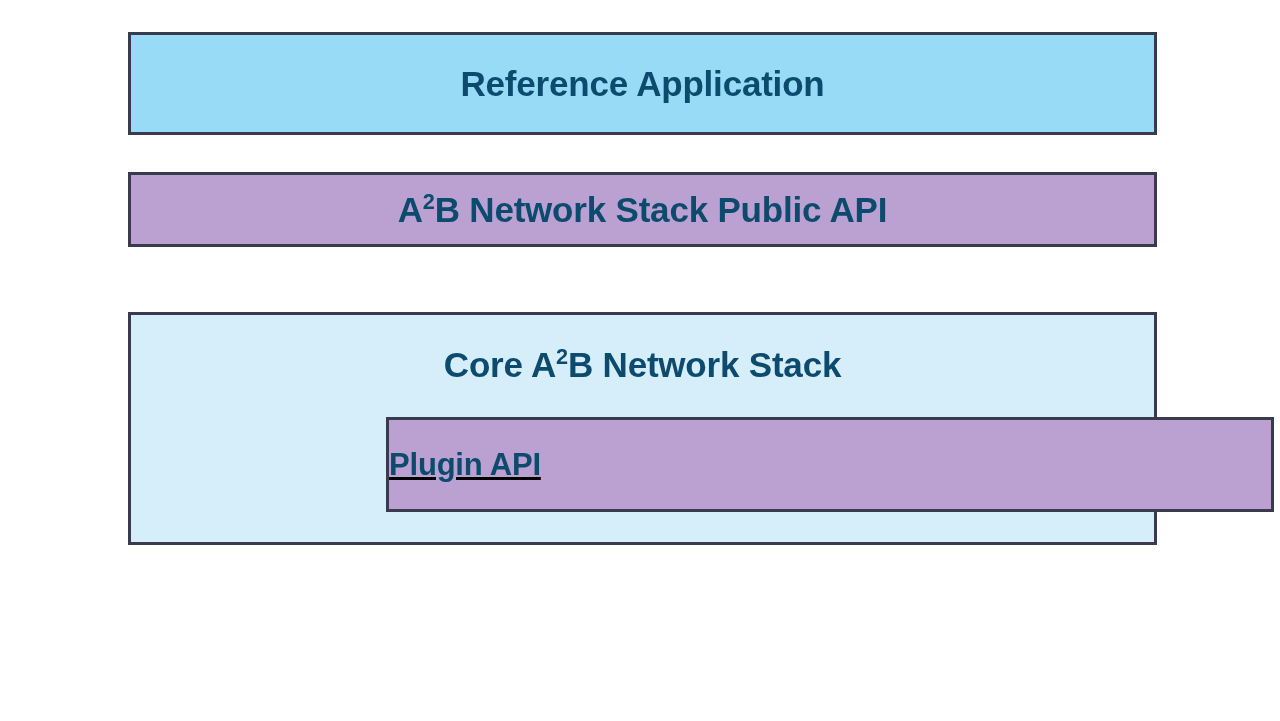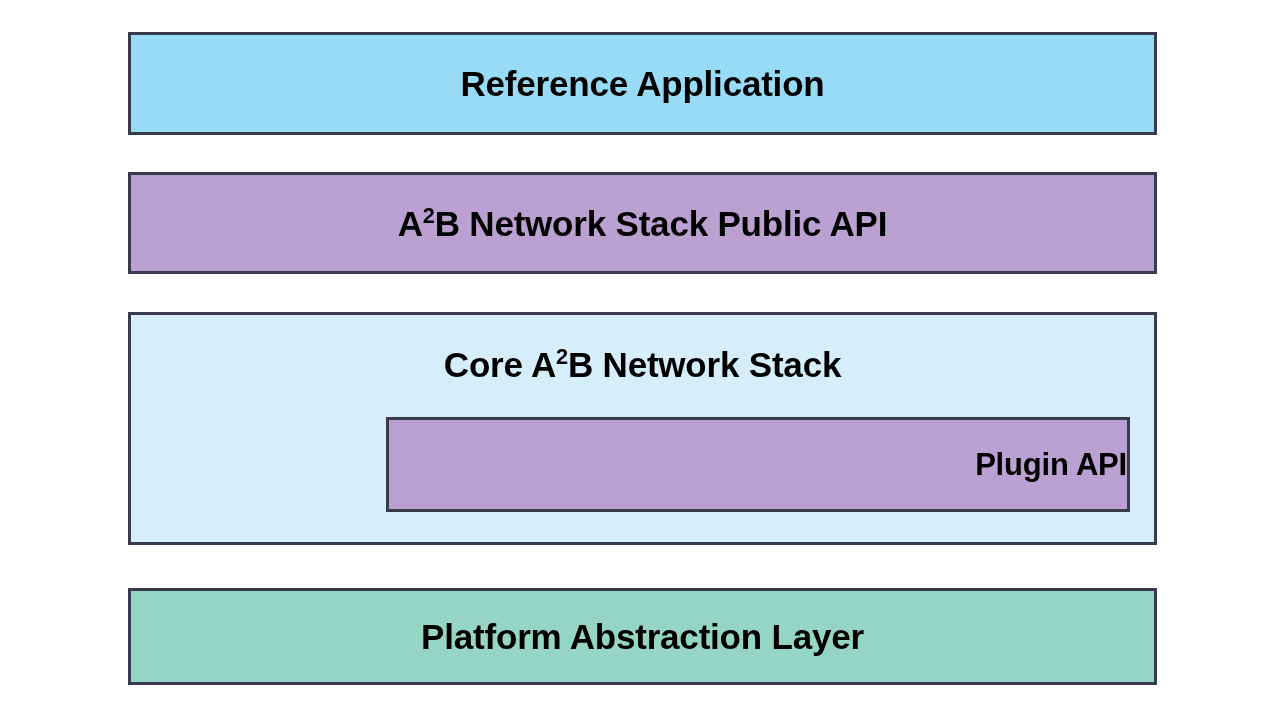--- a/index.html
+++ b/index.html
@@ -27,21 +27,21 @@
     box-sizing: border-box;
     border: 3px solid #3a3a4e;
     display: flex;
     align-items: flex-start;
     justify-content: center;
   }
 
   .layer-label {
     font-family: "Liberation Sans", sans-serif;
     font-weight: bold;
-    color: #000000;
+    color: #0c4a6e;
     letter-spacing: -0.2px;
     text-align: center;
     white-space: nowrap;
     line-height: 1;
   }
 
   
   #layer-reference-application {
     left: 128px;
     top: 32px;
@@ -52,21 +52,21 @@
   }
   #layer-reference-application .layer-label {
     font-size: 35px;
   }
 
   
   #layer-public-api {
     left: 128px;
     top: 172px;
     width: 1029px;
-    height: 102px;
+    height: 75px;
     background: #bba1d2;
     align-items: center;
   }
   #layer-public-api .layer-label {
     font-size: 35px;
   }
 
   
   #layer-core-stack {
     left: 128px;
@@ -80,27 +80,28 @@
     margin-top: 32px;
     font-size: 35px;
   }
 
   
   #box-plugin-api {
     position: absolute;
     box-sizing: border-box;
     left: 255px;   
     top: 102px;    
-    width: 744px;  
+    width: 888px;  
     height: 95px;  
     background: #bba1d2;
     border: 3px solid #3a3a4e;
     display: flex;
     align-items: center;
-    justify-content: flex-end;
+    justify-content: flex-start;
+    text-decoration: underline;
   }
   #box-plugin-api .layer-label {
     font-size: 31px;
   }
 
   
   #layer-platform-abstraction {
     left: 128px;
     top: 588px;
     width: 1029px;
@@ -134,17 +135,14 @@
   </div>
 
   <div class="layer-box" id="layer-core-stack">
     <span class="layer-label core-title"><span>Core A</span><span class="sup">2</span><span>B Network Stack</span></span>
 
     <div id="box-plugin-api">
       <span class="layer-label">Plugin API</span>
     </div>
   </div>
 
-  <div class="layer-box" id="layer-platform-abstraction">
-    <span class="layer-label">Platform Abstraction Layer</span>
-  </div>
 
 </div>
 
 </body></html>

